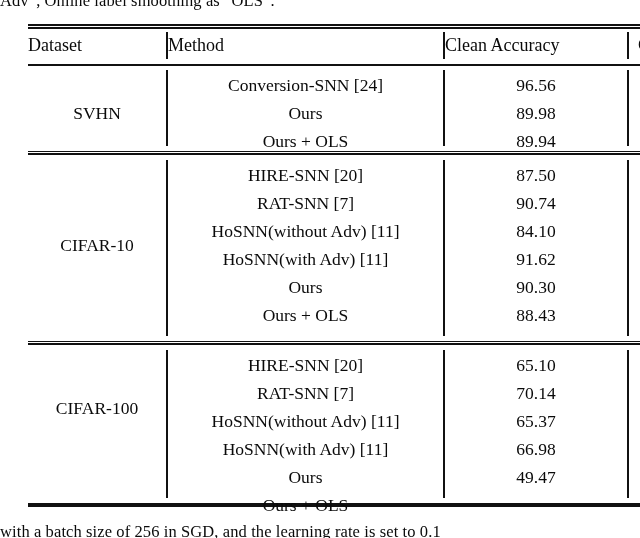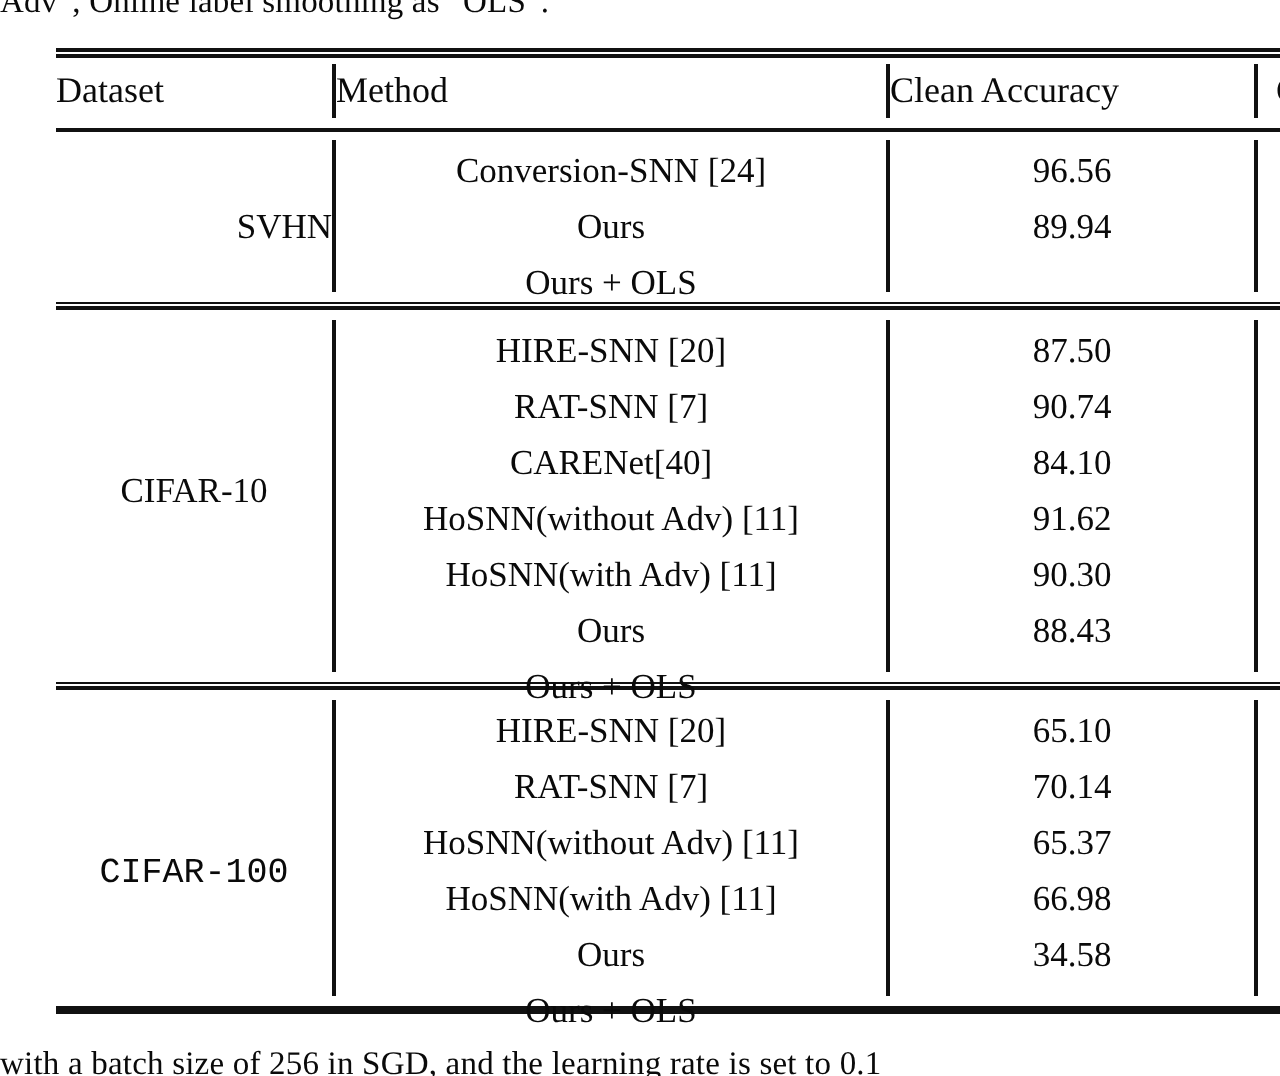--- a/index.html
+++ b/index.html
@@ -113,23 +113,23 @@
 
   .dataset-label {
     position: absolute;
     font-size: 17.5px;
     line-height: 28px;
     white-space: nowrap;
     text-align: center;
     left: 0px;
     width: 138px;
   }
-  .ds1 { top: 75px; text-align: right; }
+  .ds1 { top: 75px; }
   .ds2 { top: 207px; }
-  .ds3 { top: 399px; font-family: Liberation Mono, monospace; }
+  .ds3 { top: 370px; }
 </style>
 </head>
 <body>
 
 <div id="page">
 
   <div class="caption-top">Adv”, Online label smoothing as “OLS”.</div>
 
   <div class="table-wrap">
 
@@ -168,27 +168,27 @@
     <div class="dataset-label ds2">CIFAR-10</div>
     <div class="dataset-label ds3">CIFAR-100</div>
 
     <div class="stack col-method sec1">
       <div class="line">Conversion-SNN [24]</div>
       <div class="line">Ours</div>
       <div class="line">Ours + OLS</div>
     </div>
     <div class="stack col-acc sec1">
       <div class="line">96.56</div>
+      <div class="line">89.98</div>
       <div class="line">89.94</div>
     </div>
 
     <div class="stack col-method sec2">
       <div class="line">HIRE-SNN [20]</div>
       <div class="line">RAT-SNN [7]</div>
-      <div class="line">CARENet[40]</div>
       <div class="line">HoSNN(without Adv) [11]</div>
       <div class="line">HoSNN(with Adv) [11]</div>
       <div class="line">Ours</div>
       <div class="line">Ours + OLS</div>
     </div>
     <div class="stack col-acc sec2">
       <div class="line">87.50</div>
       <div class="line">90.74</div>
       <div class="line">84.10</div>
       <div class="line">91.62</div>
@@ -202,20 +202,20 @@
       <div class="line">HoSNN(without Adv) [11]</div>
       <div class="line">HoSNN(with Adv) [11]</div>
       <div class="line">Ours</div>
       <div class="line">Ours + OLS</div>
     </div>
     <div class="stack col-acc sec3">
       <div class="line">65.10</div>
       <div class="line">70.14</div>
       <div class="line">65.37</div>
       <div class="line">66.98</div>
-      <div class="line">34.58</div>
+      <div class="line">49.47</div>
     </div>
 
   </div>
 
   <div class="caption-bottom">with a batch size of 256 in SGD, and the learning rate is set to 0.1</div>
 
 </div>
 
 </body></html>

